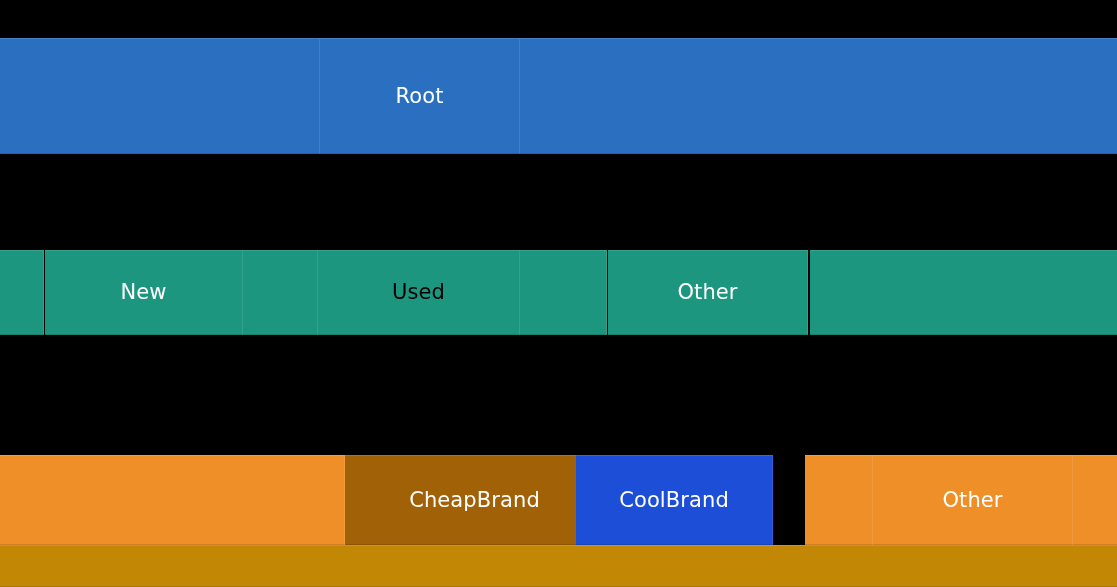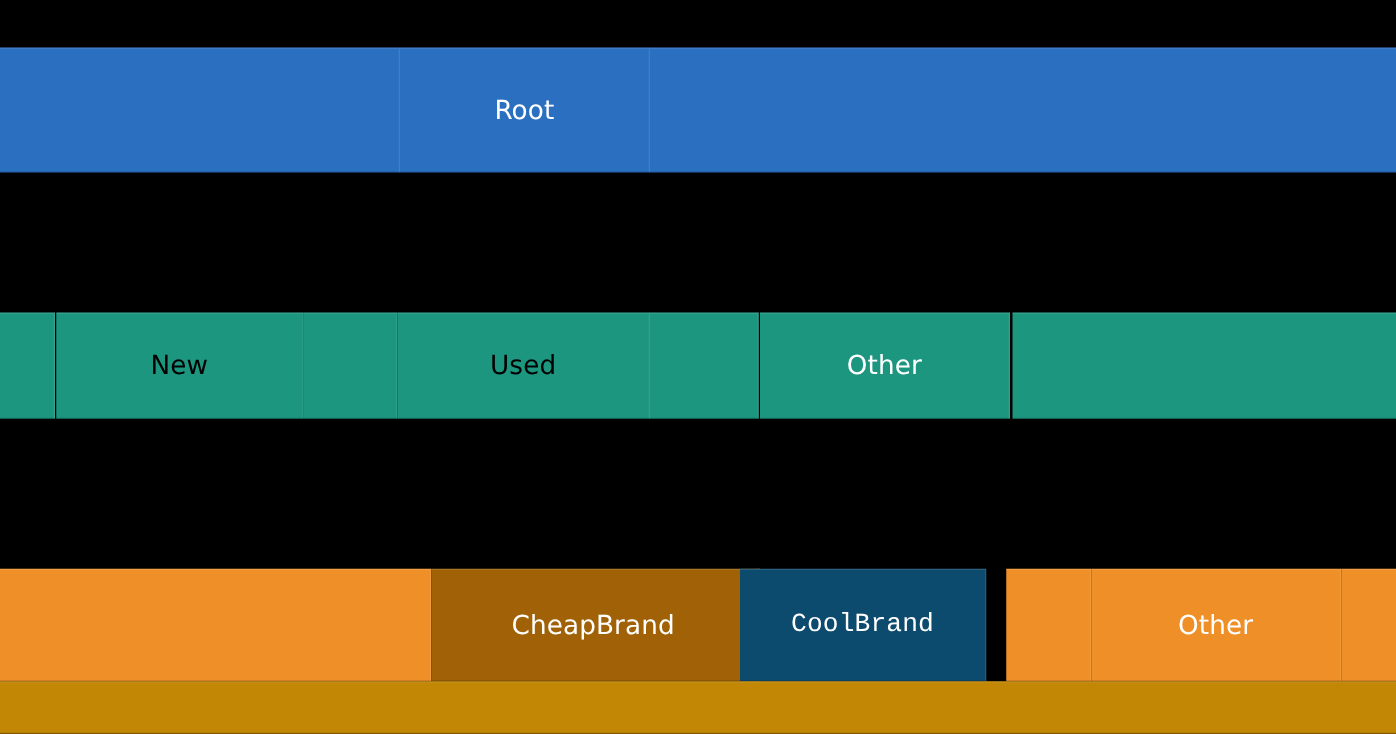--- a/index.html
+++ b/index.html
@@ -47,37 +47,37 @@
                 border-bottom: 1px solid rgba(0,0,0,0.12); }
 
   .node-label {
     pointer-events: none;
   }
 </style>
 </head>
 <body>
 
 <div id="icicle-chart" style="background: rgb(0, 0, 0);">
-    <div class="level" style="top: 38px; height: 100px;">
+    <div class="level" style="top: 38px; height: 116px;">
       <div class="node inset sep-r" style="left: 0px; width: 320px; background: rgb(42, 111, 192);">
         <span class="node-label" style="color: rgb(255, 255, 255);"></span>
       </div>
       <div class="node inset sep-r" style="left: 320px; width: 200px; background: rgb(42, 111, 192);">
         <span class="node-label" style="color: rgb(255, 255, 255);">Root</span>
       </div>
       <div class="node inset" style="left: 520px; width: 597px; background: rgb(42, 111, 192);">
         <span class="node-label" style="color: rgb(255, 255, 255);"></span>
       </div>
     </div>
     <div class="level" style="top: 250px; height: 85px;">
       <div class="node inset sep-r" style="left: 0px; width: 44px; background: rgb(29, 150, 128);">
         <span class="node-label" style="color: rgb(255, 255, 255);"></span>
       </div>
       <div class="node inset sep-r" style="left: 45px; width: 198px; background: rgb(29, 150, 128);">
-        <span class="node-label" style="color: #000000;">New</span>
+        <span class="node-label" style="color: #ffffff;">New</span>
       </div>
       <div class="node inset sep-r" style="left: 243px; width: 75px; background: rgb(29, 150, 128);">
         <span class="node-label" style="color: rgb(255, 255, 255);"></span>
       </div>
       <div class="node inset sep-r" style="left: 318px; width: 202px; background: rgb(29, 150, 128);">
         <span class="node-label" style="color: #000000;">Used</span>
       </div>
       <div class="node inset sep-r" style="left: 520px; width: 87px; background: rgb(29, 150, 128);">
         <span class="node-label" style="color: rgb(255, 255, 255);"></span>
       </div>
@@ -91,21 +91,21 @@
     <div class="level" style="top: 455px; height: 90px;">
       <div class="node inset sep-r" style="left: 0px; width: 345px; background: rgb(239, 143, 40);">
         <span class="node-label" style="color: rgb(255, 255, 255);"></span>
       </div>
       <div class="node inset sep-r" style="left: 345px; width: 260px; background: #a16207;">
         <span class="node-label" style="color: rgb(255, 255, 255);">CheapBrand</span>
       </div>
       <div class="node inset" style="left: 605px; width: 3px; background: rgb(239, 143, 40);">
         <span class="node-label" style="color: rgb(255, 255, 255);"></span>
       </div>
-      <div class="node inset sep-r" style="left: 592px; width: 197px; background: #0c4a6e; font-family: Liberation Mono, monospace;">
+      <div class="node inset sep-r" style="left: 576px; width: 197px; background: #1d4ed8;">
         <span class="node-label" style="color: rgb(255, 255, 255);">CoolBrand</span>
       </div>
       <div class="node inset sep-r" style="left: 805px; width: 68px; background: rgb(239, 143, 40);">
         <span class="node-label" style="color: rgb(255, 255, 255);"></span>
       </div>
       <div class="node inset sep-r" style="left: 873px; width: 200px; background: rgb(239, 143, 40);">
         <span class="node-label" style="color: rgb(255, 255, 255);">Other</span>
       </div>
       <div class="node inset" style="left: 1073px; width: 44px; background: rgb(239, 143, 40);">
         <span class="node-label" style="color: rgb(255, 255, 255);"></span>

